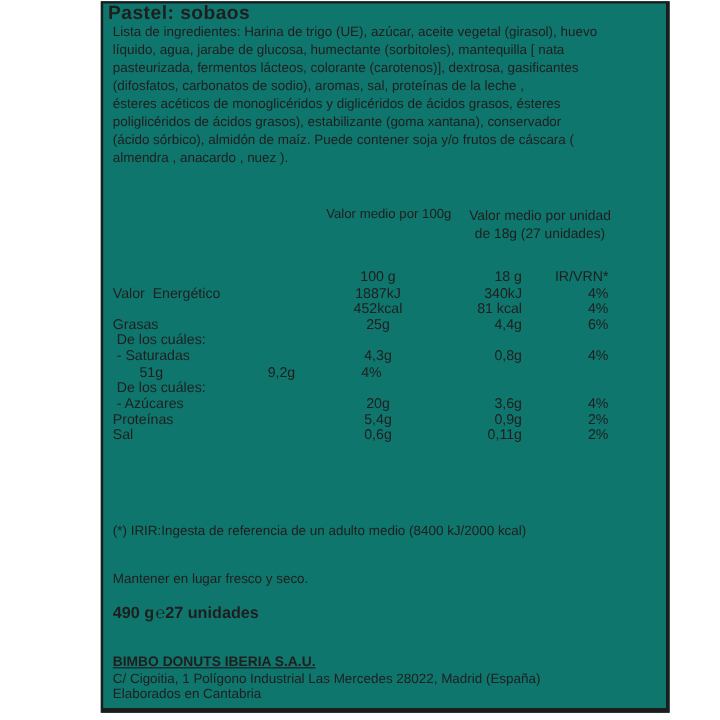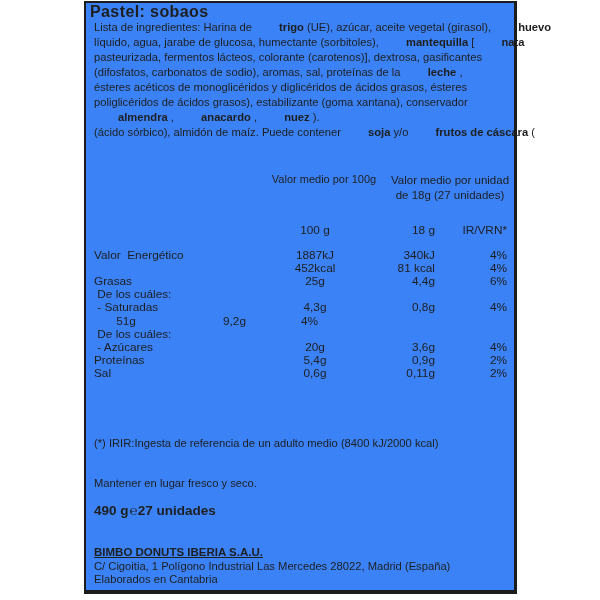--- a/index.html
+++ b/index.html
@@ -1,28 +1,28 @@
 <!DOCTYPE html>
 <html><head>
 <meta charset="utf-8">
 <style>
   html,body{margin:0;padding:0;}
   .page{position:relative;width:600px;height:600px;background:#ffffff;overflow:hidden;
         font-family:"Liberation Sans","DejaVu Sans",sans-serif;color:#1e1e1e;}
-  .label-box{position:absolute;left:84px;top:1px;width:433px;height:593px;background:#3b82f6;
+  .label-box{position:absolute;left:84px;top:1px;width:474px;height:593px;background:#0f766e;
         border:2px solid #1c1c1c;border-right-width:3px;border-bottom-width:4px;box-sizing:border-box;}
   .title{position:absolute;left:4px;top:0px;font-size:16px;font-weight:bold;letter-spacing:0.4px;}
   .ingredients{position:absolute;left:8px;top:17px;font-size:11.2px;line-height:15px;}
   .ing-line{white-space:pre;}
-  .b{font-weight:bold;margin-left:24px;}
+  .b{font-weight:normal;}
   .col-header-1{position:absolute;left:158px;top:170px;width:160px;text-align:center;font-size:11px;}
   .col-header-2{position:absolute;left:284px;top:170px;width:160px;text-align:center;font-size:11.5px;line-height:14.5px;}
   .ntable{position:absolute;left:0;top:221px;width:428px;font-size:11.8px;}
   .nrow{display:flex;height:13.1px;line-height:13.1px;}
-  .nsub{margin-bottom:12px;}
+  .nsub{margin-bottom:1px;}
   .ncell{white-space:pre;}
   .lbl{flex:1;padding-left:8px;text-align:left;}
   .c1{width:80px;text-align:center;}
   .c2{width:80px;text-align:right;}
   .c3{width:56px;text-align:right;margin-right:7px;padding-left:16px;}
   .footnote{position:absolute;left:8px;top:434px;font-size:11.2px;}
   .storage{position:absolute;left:8px;top:474px;font-size:11.2px;text-align:right;}
   .netweight{position:absolute;left:8px;top:500px;font-size:13.5px;font-weight:bold;}
   .emark{font-weight:normal;margin-left:1px;}
   .nw-units{}
@@ -37,22 +37,22 @@
 
     <div class="title">Pastel: sobaos</div>
 
     <div class="ingredients" id="ingredients">
         <div class="ing-line"><span>Lista de ingredientes: Harina de </span><span class="b">trigo</span><span> (UE), azúcar, aceite vegetal (girasol), </span><span class="b">huevo</span></div>
         <div class="ing-line"><span>líquido, agua, jarabe de glucosa, humectante (sorbitoles), </span><span class="b">mantequilla</span><span> [ </span><span class="b">nata</span></div>
         <div class="ing-line"><span>pasteurizada, fermentos lácteos, colorante (carotenos)], dextrosa, gasificantes</span></div>
         <div class="ing-line"><span>(difosfatos, carbonatos de sodio), aromas, sal, proteínas de la </span><span class="b">leche</span><span> ,</span></div>
         <div class="ing-line"><span>ésteres acéticos de monoglicéridos y diglicéridos de ácidos grasos, ésteres</span></div>
         <div class="ing-line"><span>poliglicéridos de ácidos grasos), estabilizante (goma xantana), conservador</span></div>
+        <div class="ing-line"><span>(ácido sórbico), almidón de maíz. Puede contener </span><span class="b">soja</span><span> y/o </span><span class="b">frutos de cáscara</span><span> (</span></div>
         <div class="ing-line"><span class="b">almendra</span><span> , </span><span class="b">anacardo</span><span> , </span><span class="b">nuez</span><span> ).</span></div>
-        <div class="ing-line"><span>(ácido sórbico), almidón de maíz. Puede contener </span><span class="b">soja</span><span> y/o </span><span class="b">frutos de cáscara</span><span> (</span></div>
       </div>
 
     <div class="col-header-1">Valor medio por 100g</div>
 
     <div class="col-header-2">
       <div>Valor medio por unidad</div>
       <div>de 18g (27 unidades)</div>
     </div>
 
     <div class="ntable">

